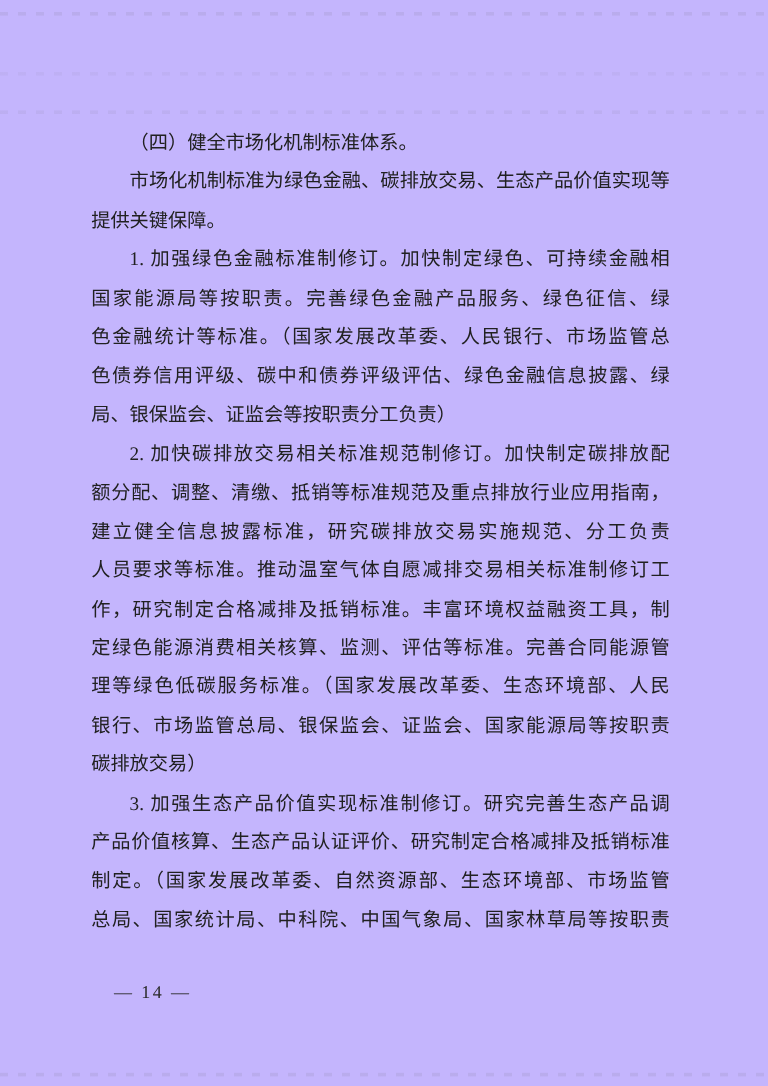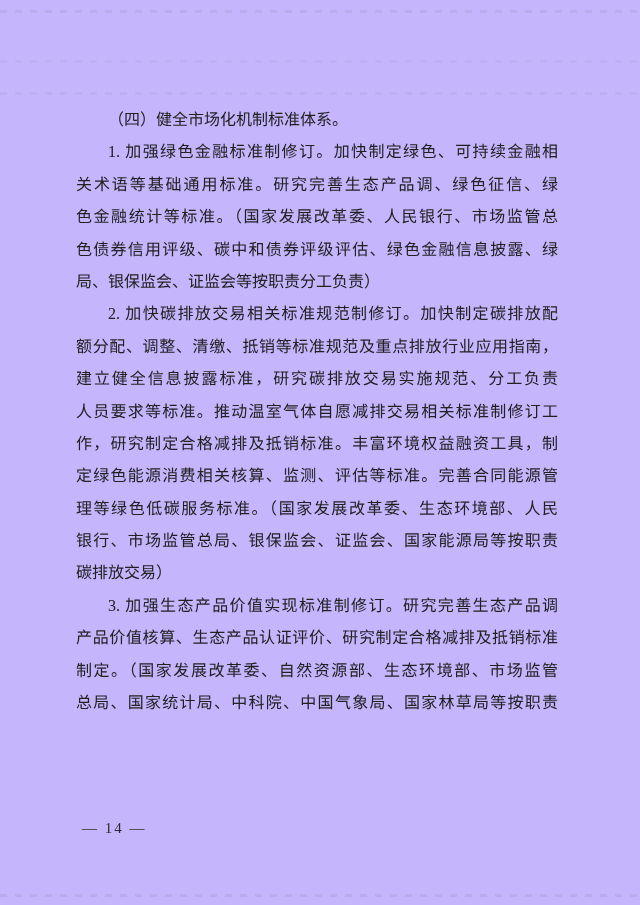--- a/index.html
+++ b/index.html
@@ -34,21 +34,21 @@
     overflow: hidden;
   }
   .text-line.full {
     text-align-last: justify;
   }
   .text-line.indent {
     text-indent: 2em;
   }
   .page-number {
     position: absolute;
-    left: 82px;
+    left: 95px;
     top: 820px;
     font-size: 15px;
     color: #2b2b2b;
     letter-spacing: 2px;
   }
   
   .scan-artifact {
     position: absolute;
     left: 0;
     width: 100%;
@@ -71,24 +71,26 @@
   <div class="scan-artifact artifact-1"></div>
   <div class="scan-artifact artifact-2"></div>
   <div class="scan-artifact artifact-3"></div>
   <div class="scan-artifact artifact-4"></div>
 
   <main class="doc-body" id="doc-body">
       <div class="paragraph">
         <div class="text-line indent">（四）健全市场化机制标准体系。</div>
       </div>
       <div class="paragraph">
+        <div class="text-line full indent">市场化机制标准为绿色金融、碳排放交易、生态产品价值实现等</div>
+        <div class="text-line">提供关键保障。</div>
       </div>
       <div class="paragraph">
         <div class="text-line full indent">1. 加强绿色金融标准制修订。加快制定绿色、可持续金融相</div>
-        <div class="text-line full">关术语等基础通用标准。研究完善生态产品调、绿色征信、绿</div>
+        <div class="text-line full">国家能源局等按职责。完善绿色金融产品服务、绿色征信、绿</div>
         <div class="text-line full">色金融统计等标准。（国家发展改革委、人民银行、市场监管总</div>
         <div class="text-line full">色债券信用评级、碳中和债券评级评估、绿色金融信息披露、绿</div>
         <div class="text-line">局、银保监会、证监会等按职责分工负责）</div>
       </div>
       <div class="paragraph">
         <div class="text-line full indent">2. 加快碳排放交易相关标准规范制修订。加快制定碳排放配</div>
         <div class="text-line full">额分配、调整、清缴、抵销等标准规范及重点排放行业应用指南，</div>
         <div class="text-line full">建立健全信息披露标准，研究碳排放交易实施规范、分工负责</div>
         <div class="text-line full">人员要求等标准。推动温室气体自愿减排交易相关标准制修订工</div>
         <div class="text-line full">作，研究制定合格减排及抵销标准。丰富环境权益融资工具，制</div>

